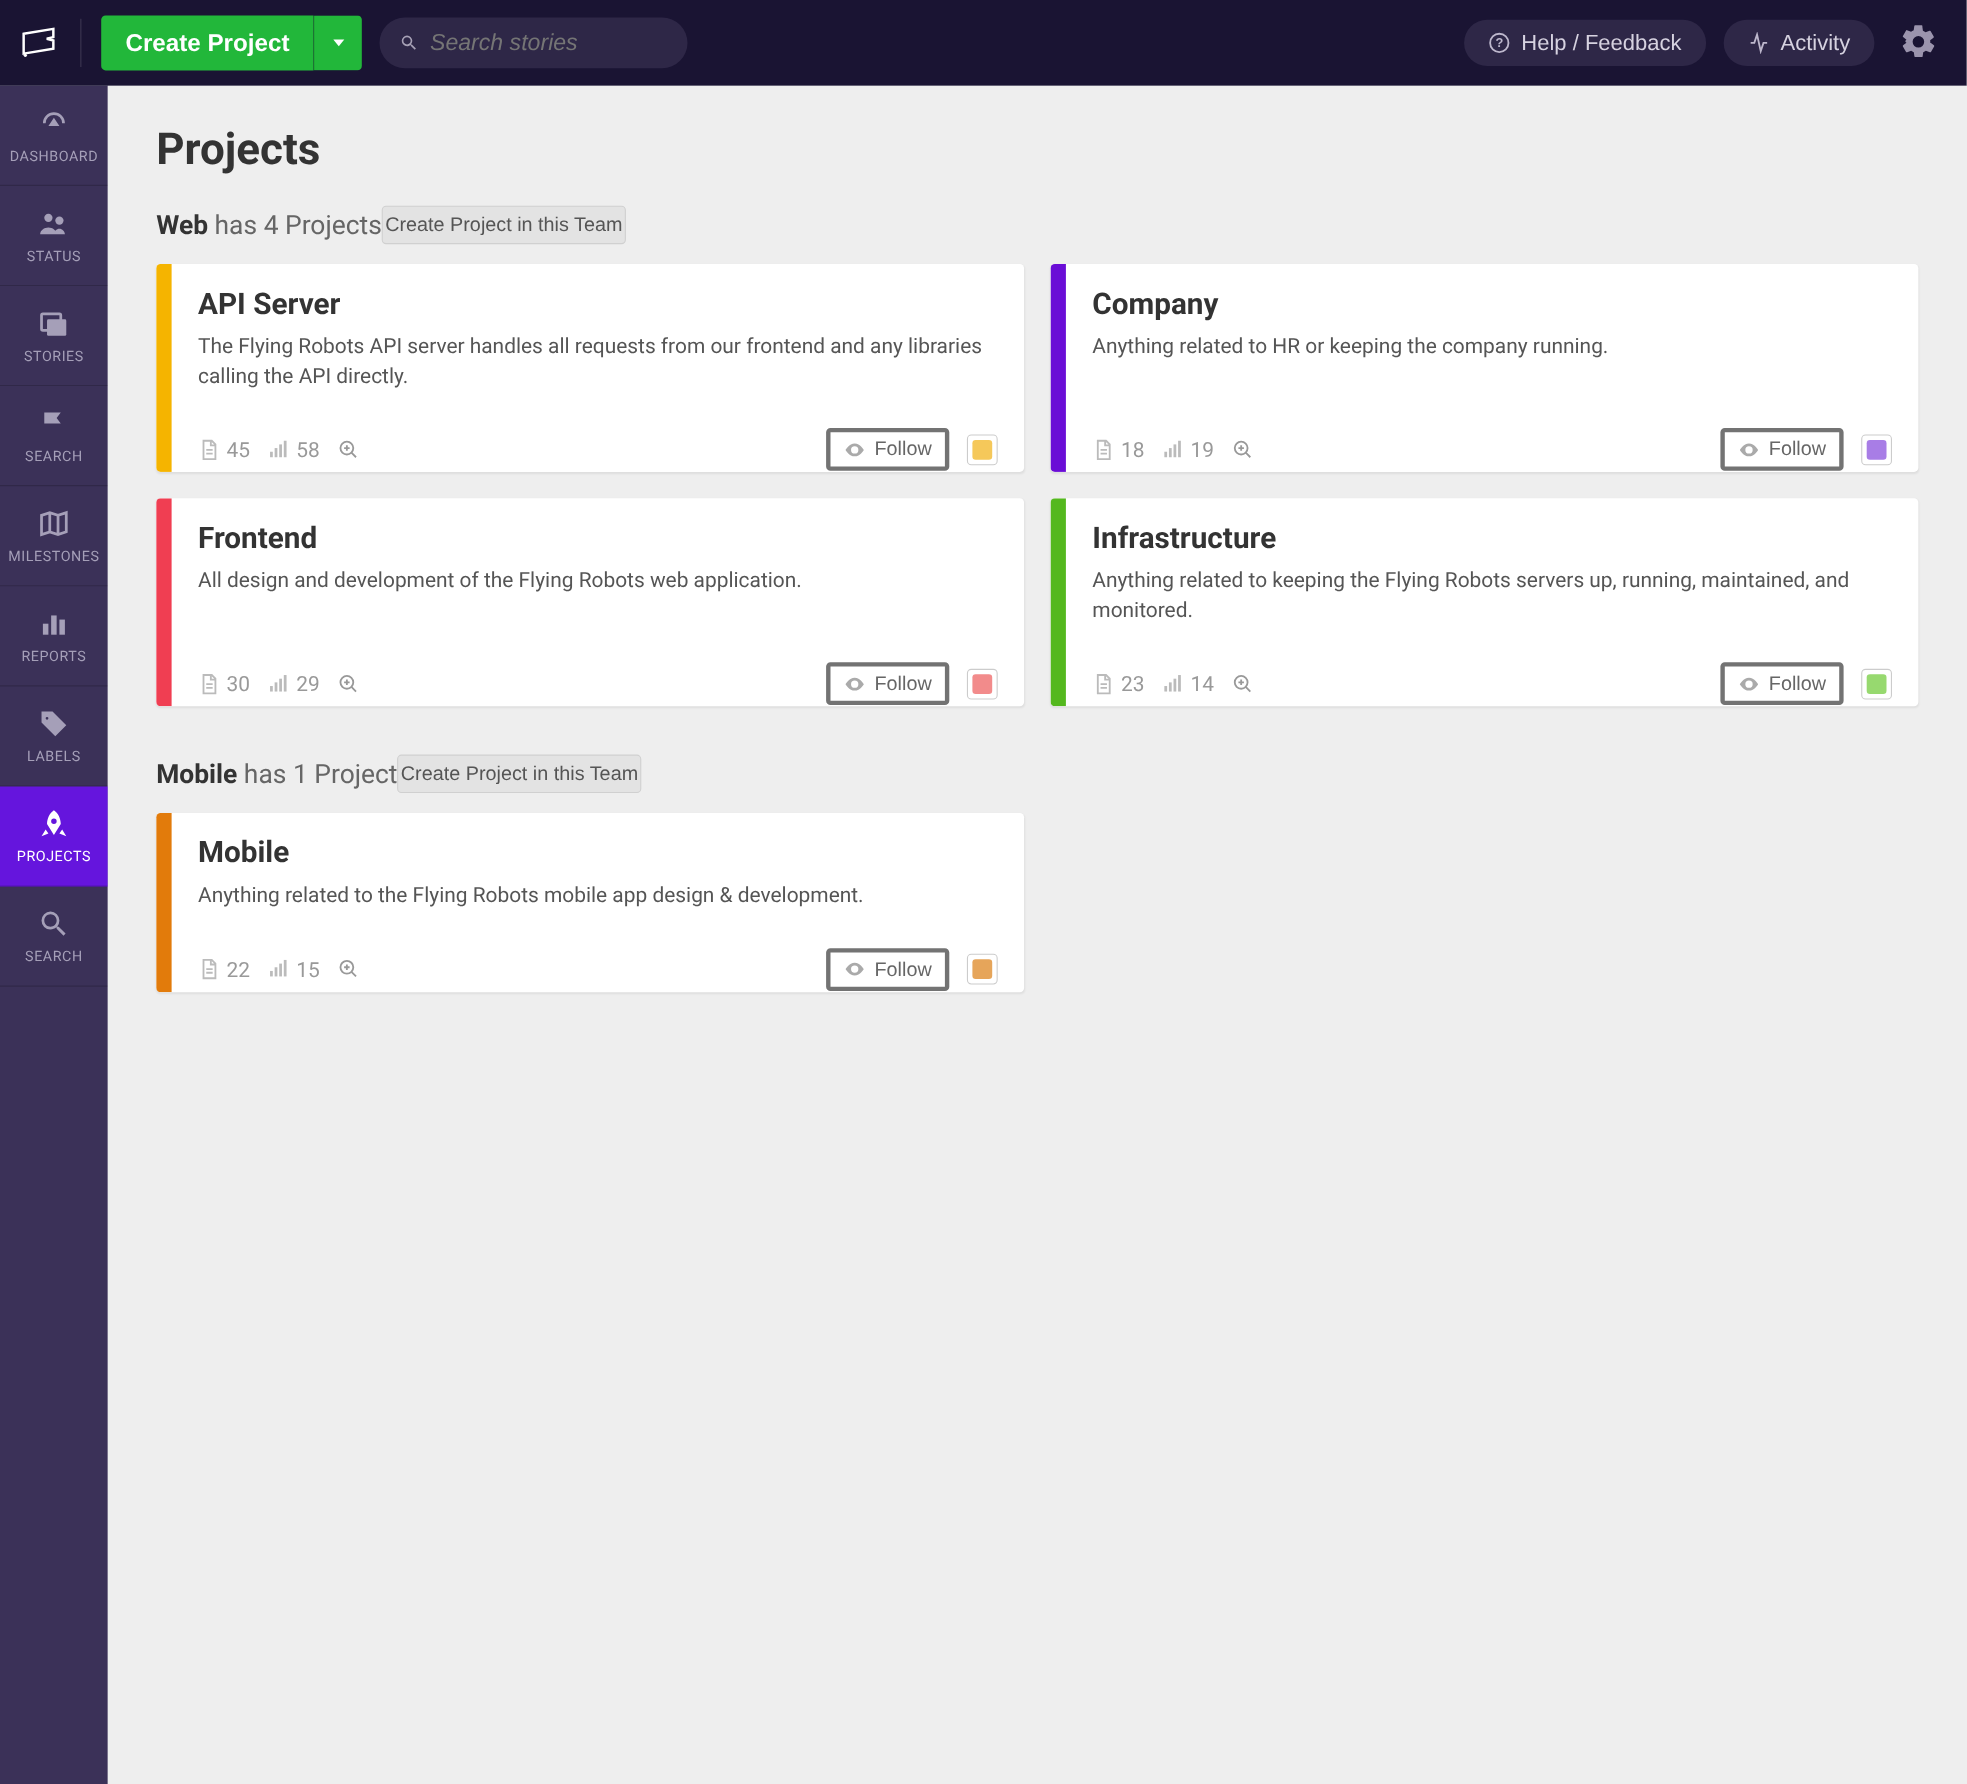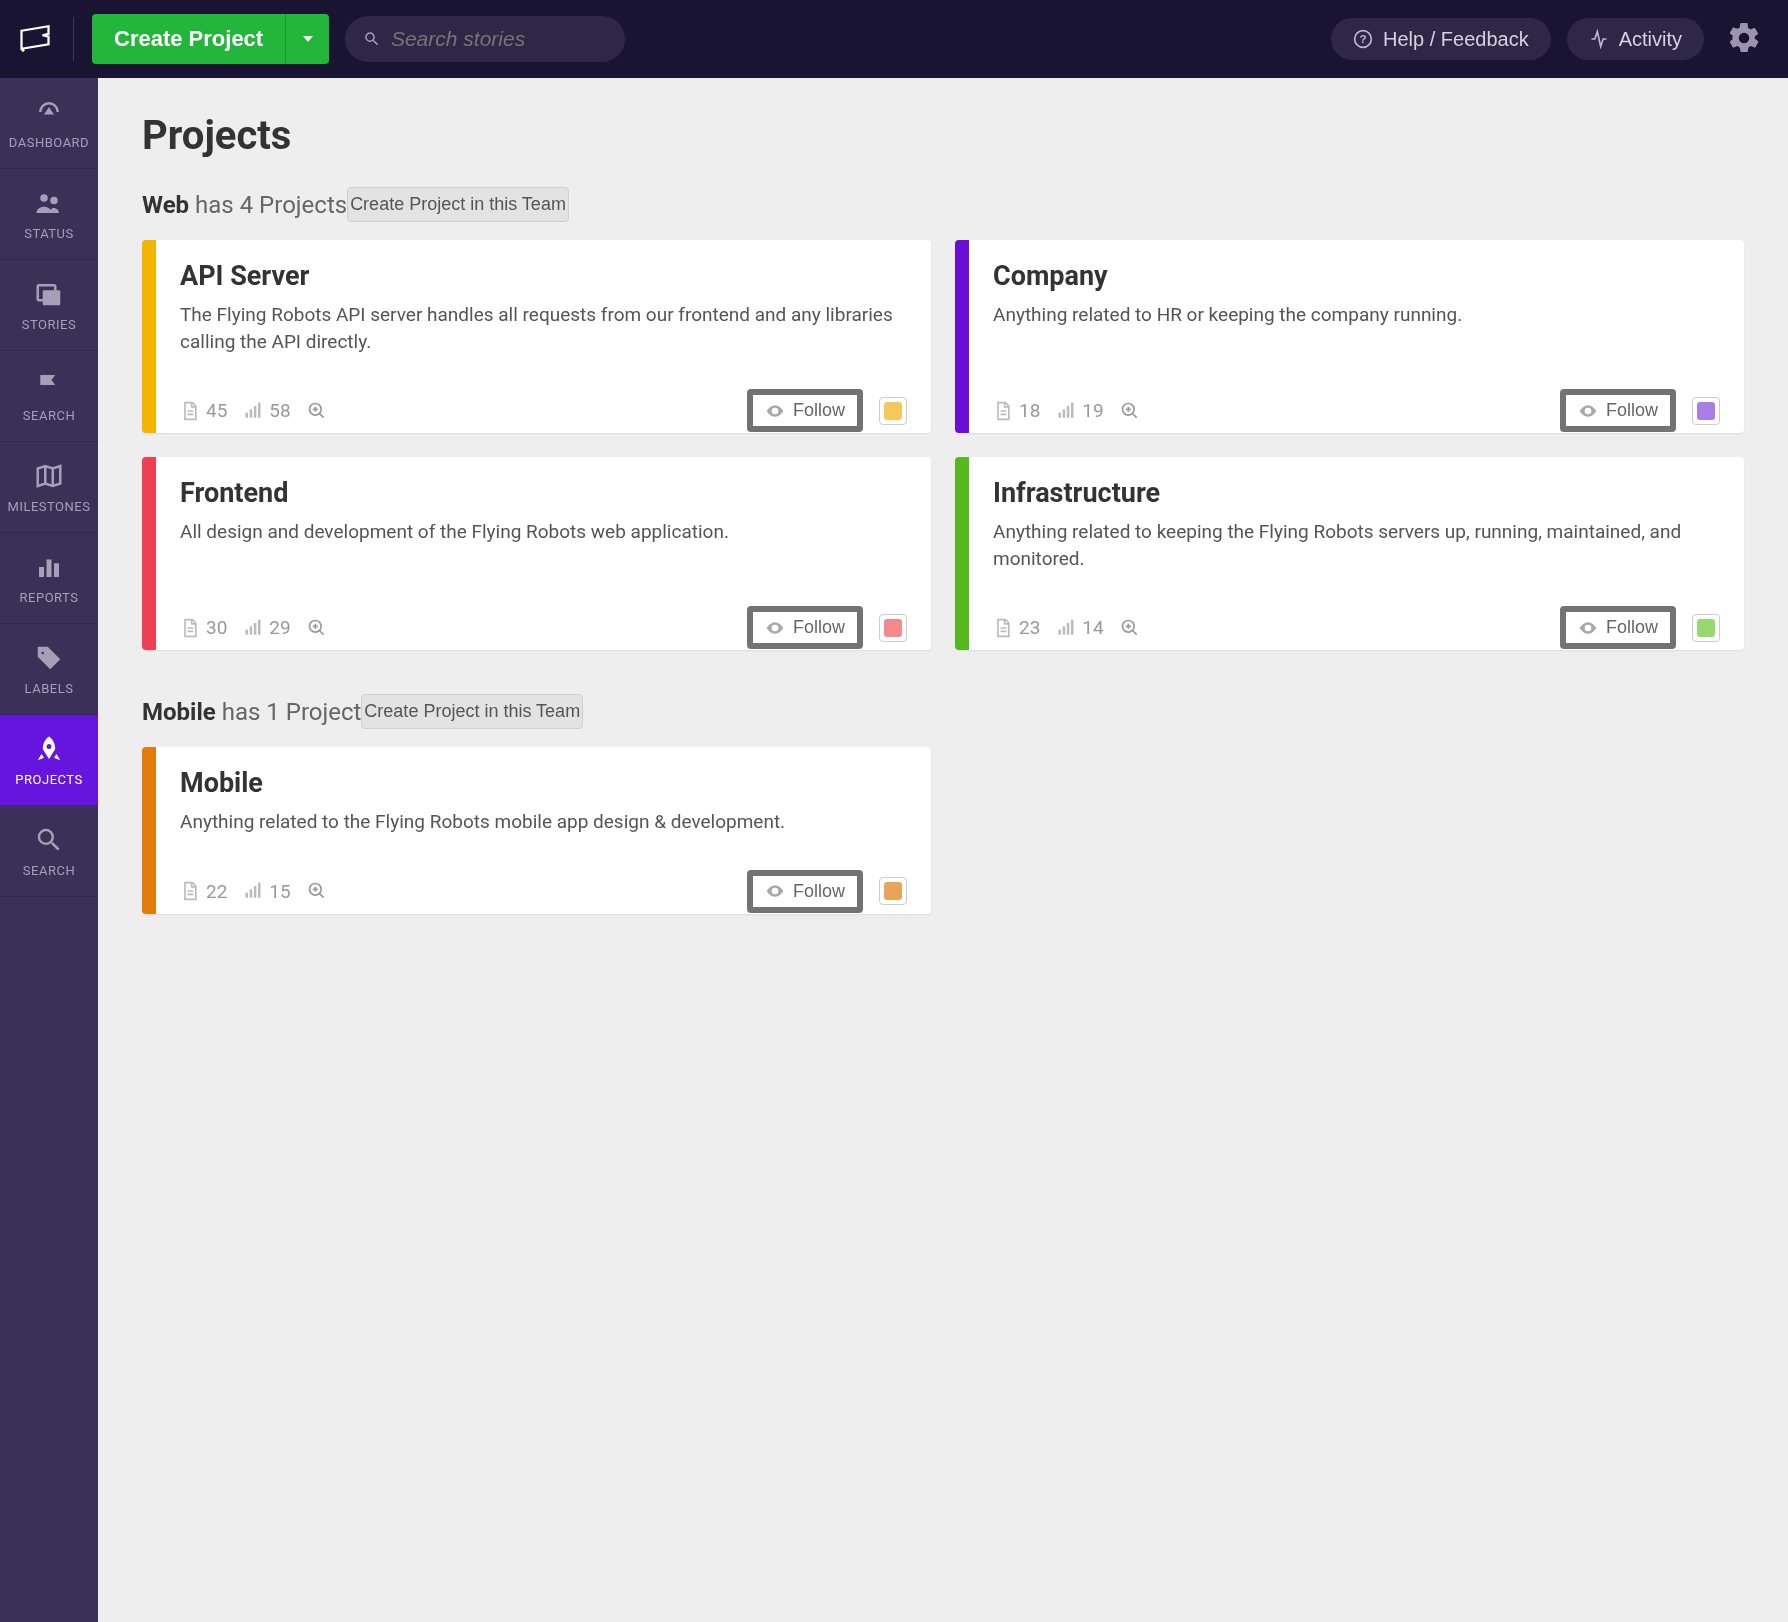--- a/index.html
+++ b/index.html
@@ -40,21 +40,21 @@
 .project-grid { display: grid; grid-template-columns: repeat(2, 1fr); gap: 24px; margin-bottom: 44px; }
 .project-card { background: #fff; border-radius: 4px; display: flex; overflow: hidden; box-shadow: 0 1px 2px rgba(0,0,0,0.07); }
 .card-stripe { width: 14px; }
 .card-body { flex: 1; padding: 20px 24px 1px 24px; display:flex; flex-direction:column;}
 .card-title { font-size: 27px; font-weight: 700; color: #333; margin-bottom: 10px; }
 .card-desc { font-size: 19px; color: #555; line-height: 1.4; }
 .card-footer { margin-top: auto; padding-top: 34px; display:flex; align-items:center; gap: 16px; color: #999; font-size: 19px; }
 .card-footer svg { width: 20px; height: 20px; fill: #bbb; }
 .metric { display:flex; align-items:center; gap: 6px; }
 .zoom-btn { cursor: pointer; display:flex; }
-.follow-btn { background: #fff; border: 6px solid #737373; border-radius: 4px; padding: 5px 12px; font-size: 18px; color: #666; display:flex; align-items:center; gap:8px; cursor:pointer;}
+.follow-btn { background: #fff; border: 4px solid #737373; border-radius: 4px; padding: 5px 12px; font-size: 18px; color: #666; display:flex; align-items:center; gap:8px; cursor:pointer;}
 .color-chip { border: 1px solid #ccc; border-radius: 4px; padding: 4px; display:flex; align-items:center; justify-content:center; cursor:pointer;}
 .chip-inner { width: 18px; height: 18px; border-radius: 3px; }
 </style>
 </head>
 <body>
 
 <div class="app">
   <div class="topbar">
     <div class="logo">
       <svg viewBox="0 0 44 38">

